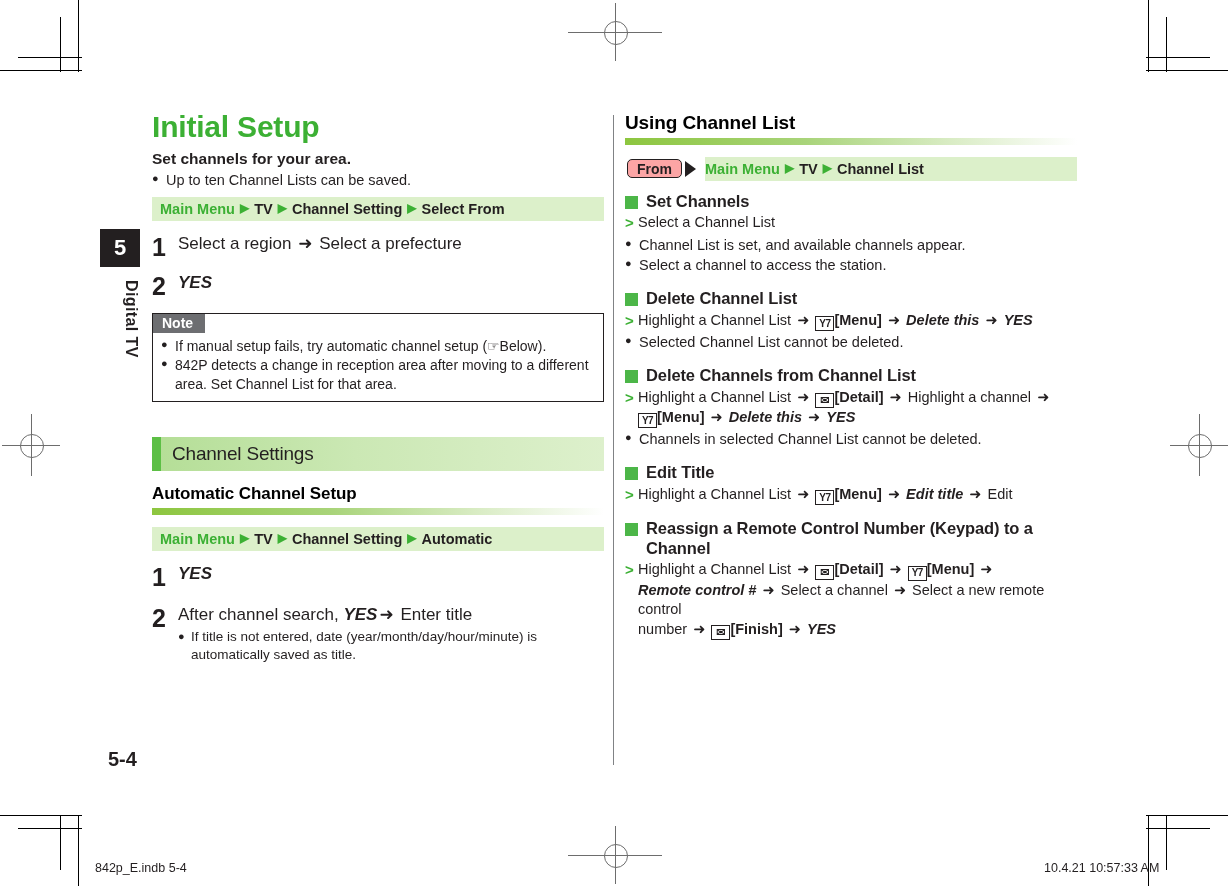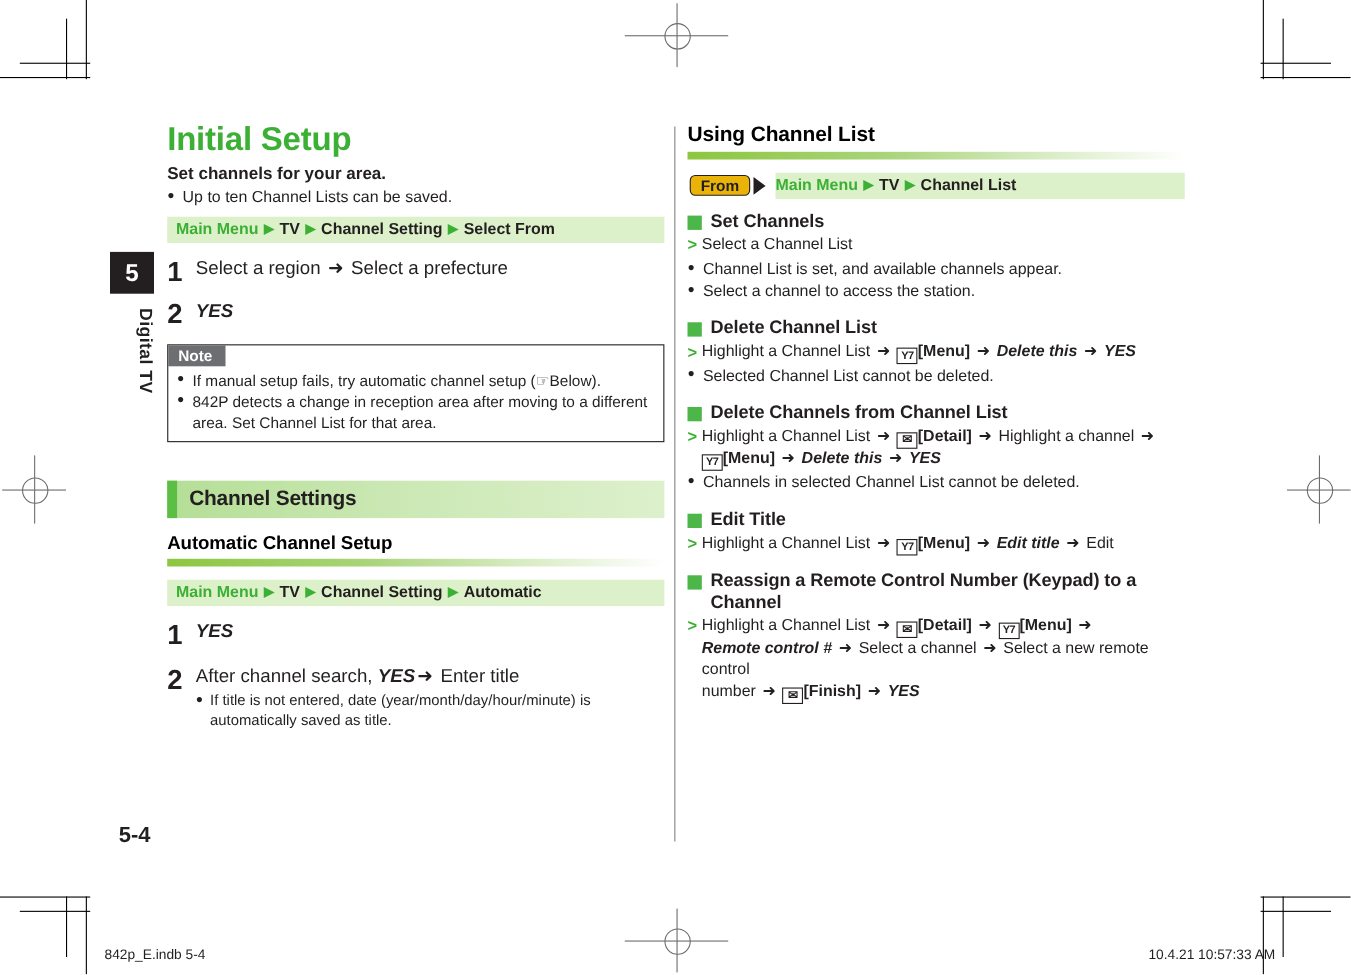--- a/index.html
+++ b/index.html
@@ -101,21 +101,21 @@
     display: flex;
     align-items: stretch;
     height: 34px;
     margin: 0;
     background: linear-gradient(to right, #b4de96 0%, #cbe8b4 45%, #ddf0cc 100%);
   }
   .bar-heading .accent { width: 9px; background: #5cbf45; flex: 0 0 9px; }
   .bar-heading .label {
     display: flex; align-items: center;
     padding-left: 11px;
-    font-size: 19px; font-weight: bold; color: #231f20;
+    font-size: 19px; font-weight: normal; color: #231f20;
     letter-spacing: -0.2px;
   }
 
   
   .path-strip {
     background: #dcf0ca;
     height: 24px;
     display: flex;
     align-items: center;
     padding: 0 8px;
@@ -134,21 +134,21 @@
     top: -1px;
   }
   .path-row { display: flex; align-items: center; }
   .from-badge {
     display: inline-flex; align-items: center; justify-content: center;
     border: 1.6px solid #231f20;
     border-radius: 5px;
     height: 19px;
     padding: 0 9px;
     font-size: 14px; font-weight: bold; color: #231f20;
-    background: #eab308;
+    background: #fca5a5;
     box-sizing: border-box;
   }
   .from-tri {
     width: 0; height: 0;
     border-top: 8px solid transparent;
     border-bottom: 8px solid transparent;
     border-left: 11px solid #231f20;
     margin-left: 3px;
     margin-right: 9px;
   }

